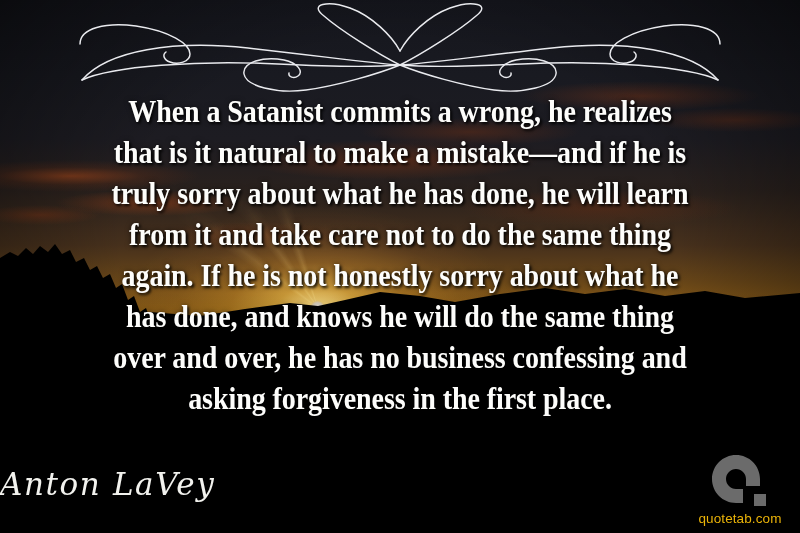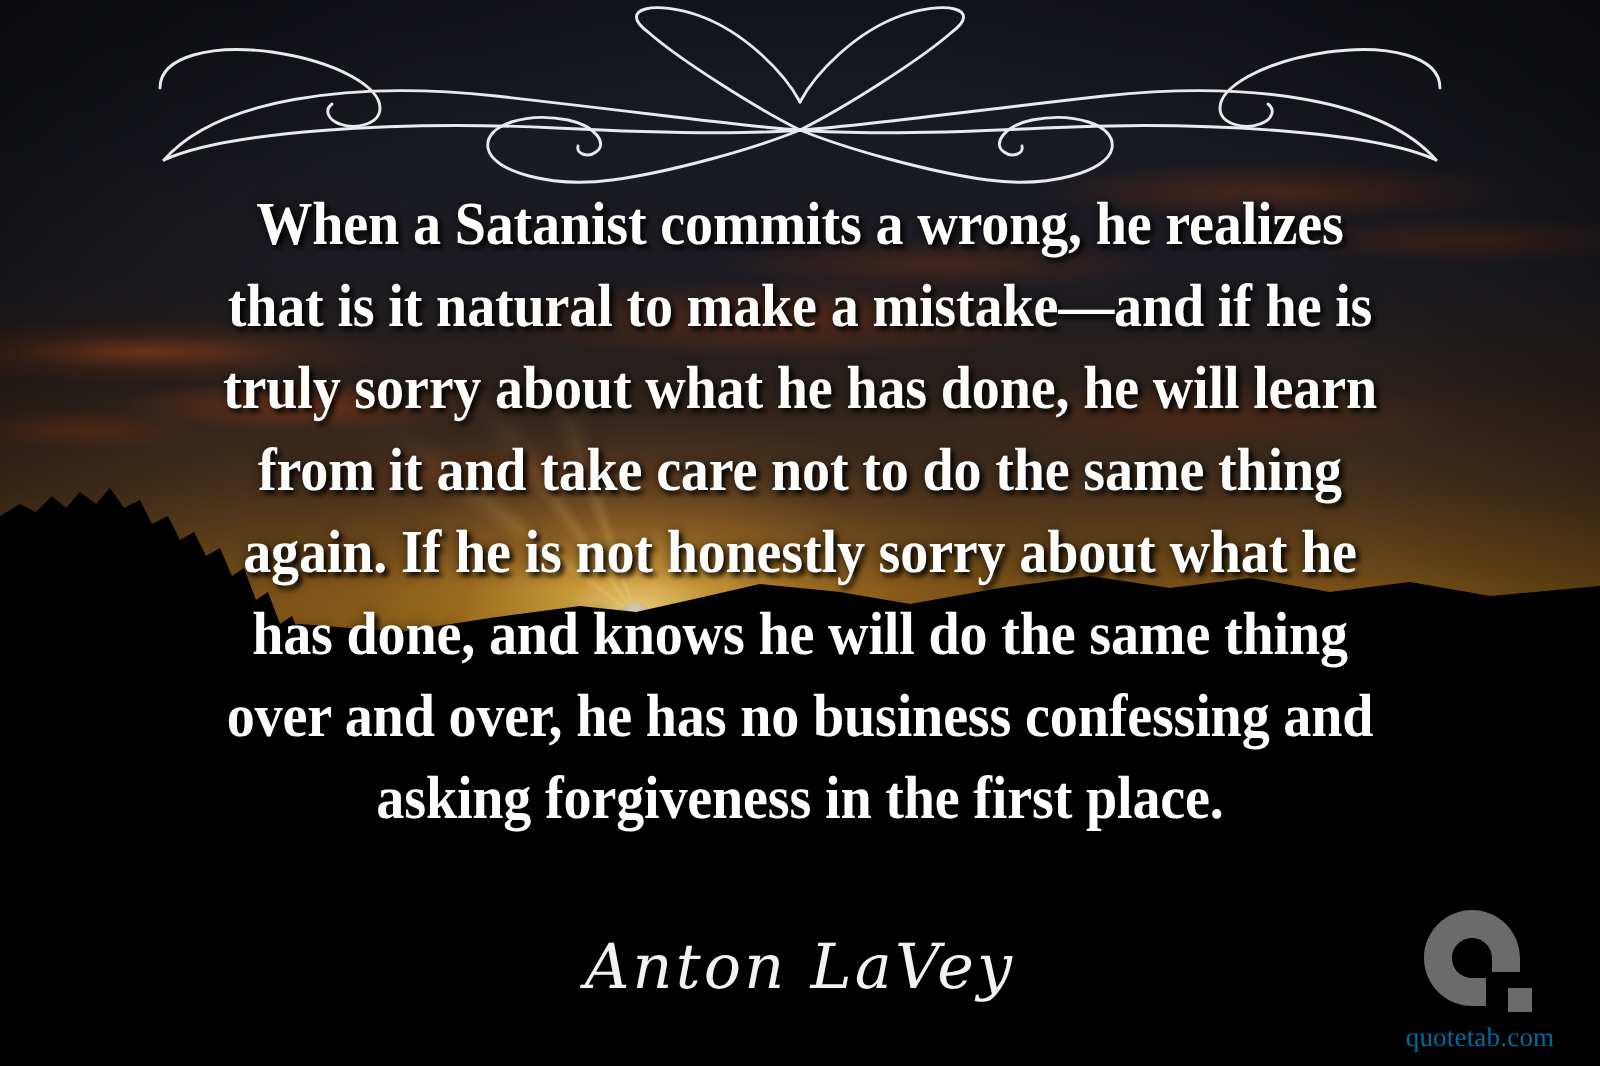--- a/index.html
+++ b/index.html
@@ -157,21 +157,21 @@
     transform: scaleX(0.92);
     transform-origin: center;
   }
 
   
   .author {
     position: absolute;
     left: 0;
     right: 0;
     top: 466px;
-    text-align: center;
+    text-align: left;
     font-family: "DejaVu Serif", "Liberation Serif", serif;
     font-style: italic;
     font-weight: normal;
     font-size: 31px;
     color: #f2f2ee;
     letter-spacing: 1.6px;
     text-shadow: 1px 1px 3px rgba(0,0,0,0.9);
   }
 
   
@@ -180,23 +180,23 @@
     right: 12px;
     bottom: 8px;
     width: 96px;
     display: flex;
     flex-direction: column;
     align-items: center;
   }
   .watermark-logo { width: 60px; height: 58px; display: block; }
   .watermark-text {
     margin-top: 1px;
-    font-family: Liberation Serif, serif;
+    font-family: Liberation Sans, sans-serif;
     font-size: 13.5px;
-    color: #0369a1;
+    color: #eab308;
     letter-spacing: 0.1px;
     line-height: 1;
   }
 </style>
 </head>
 <body>
 
 <div id="quote-card">
 
   <div class="bg-layer bg-sky"></div>

